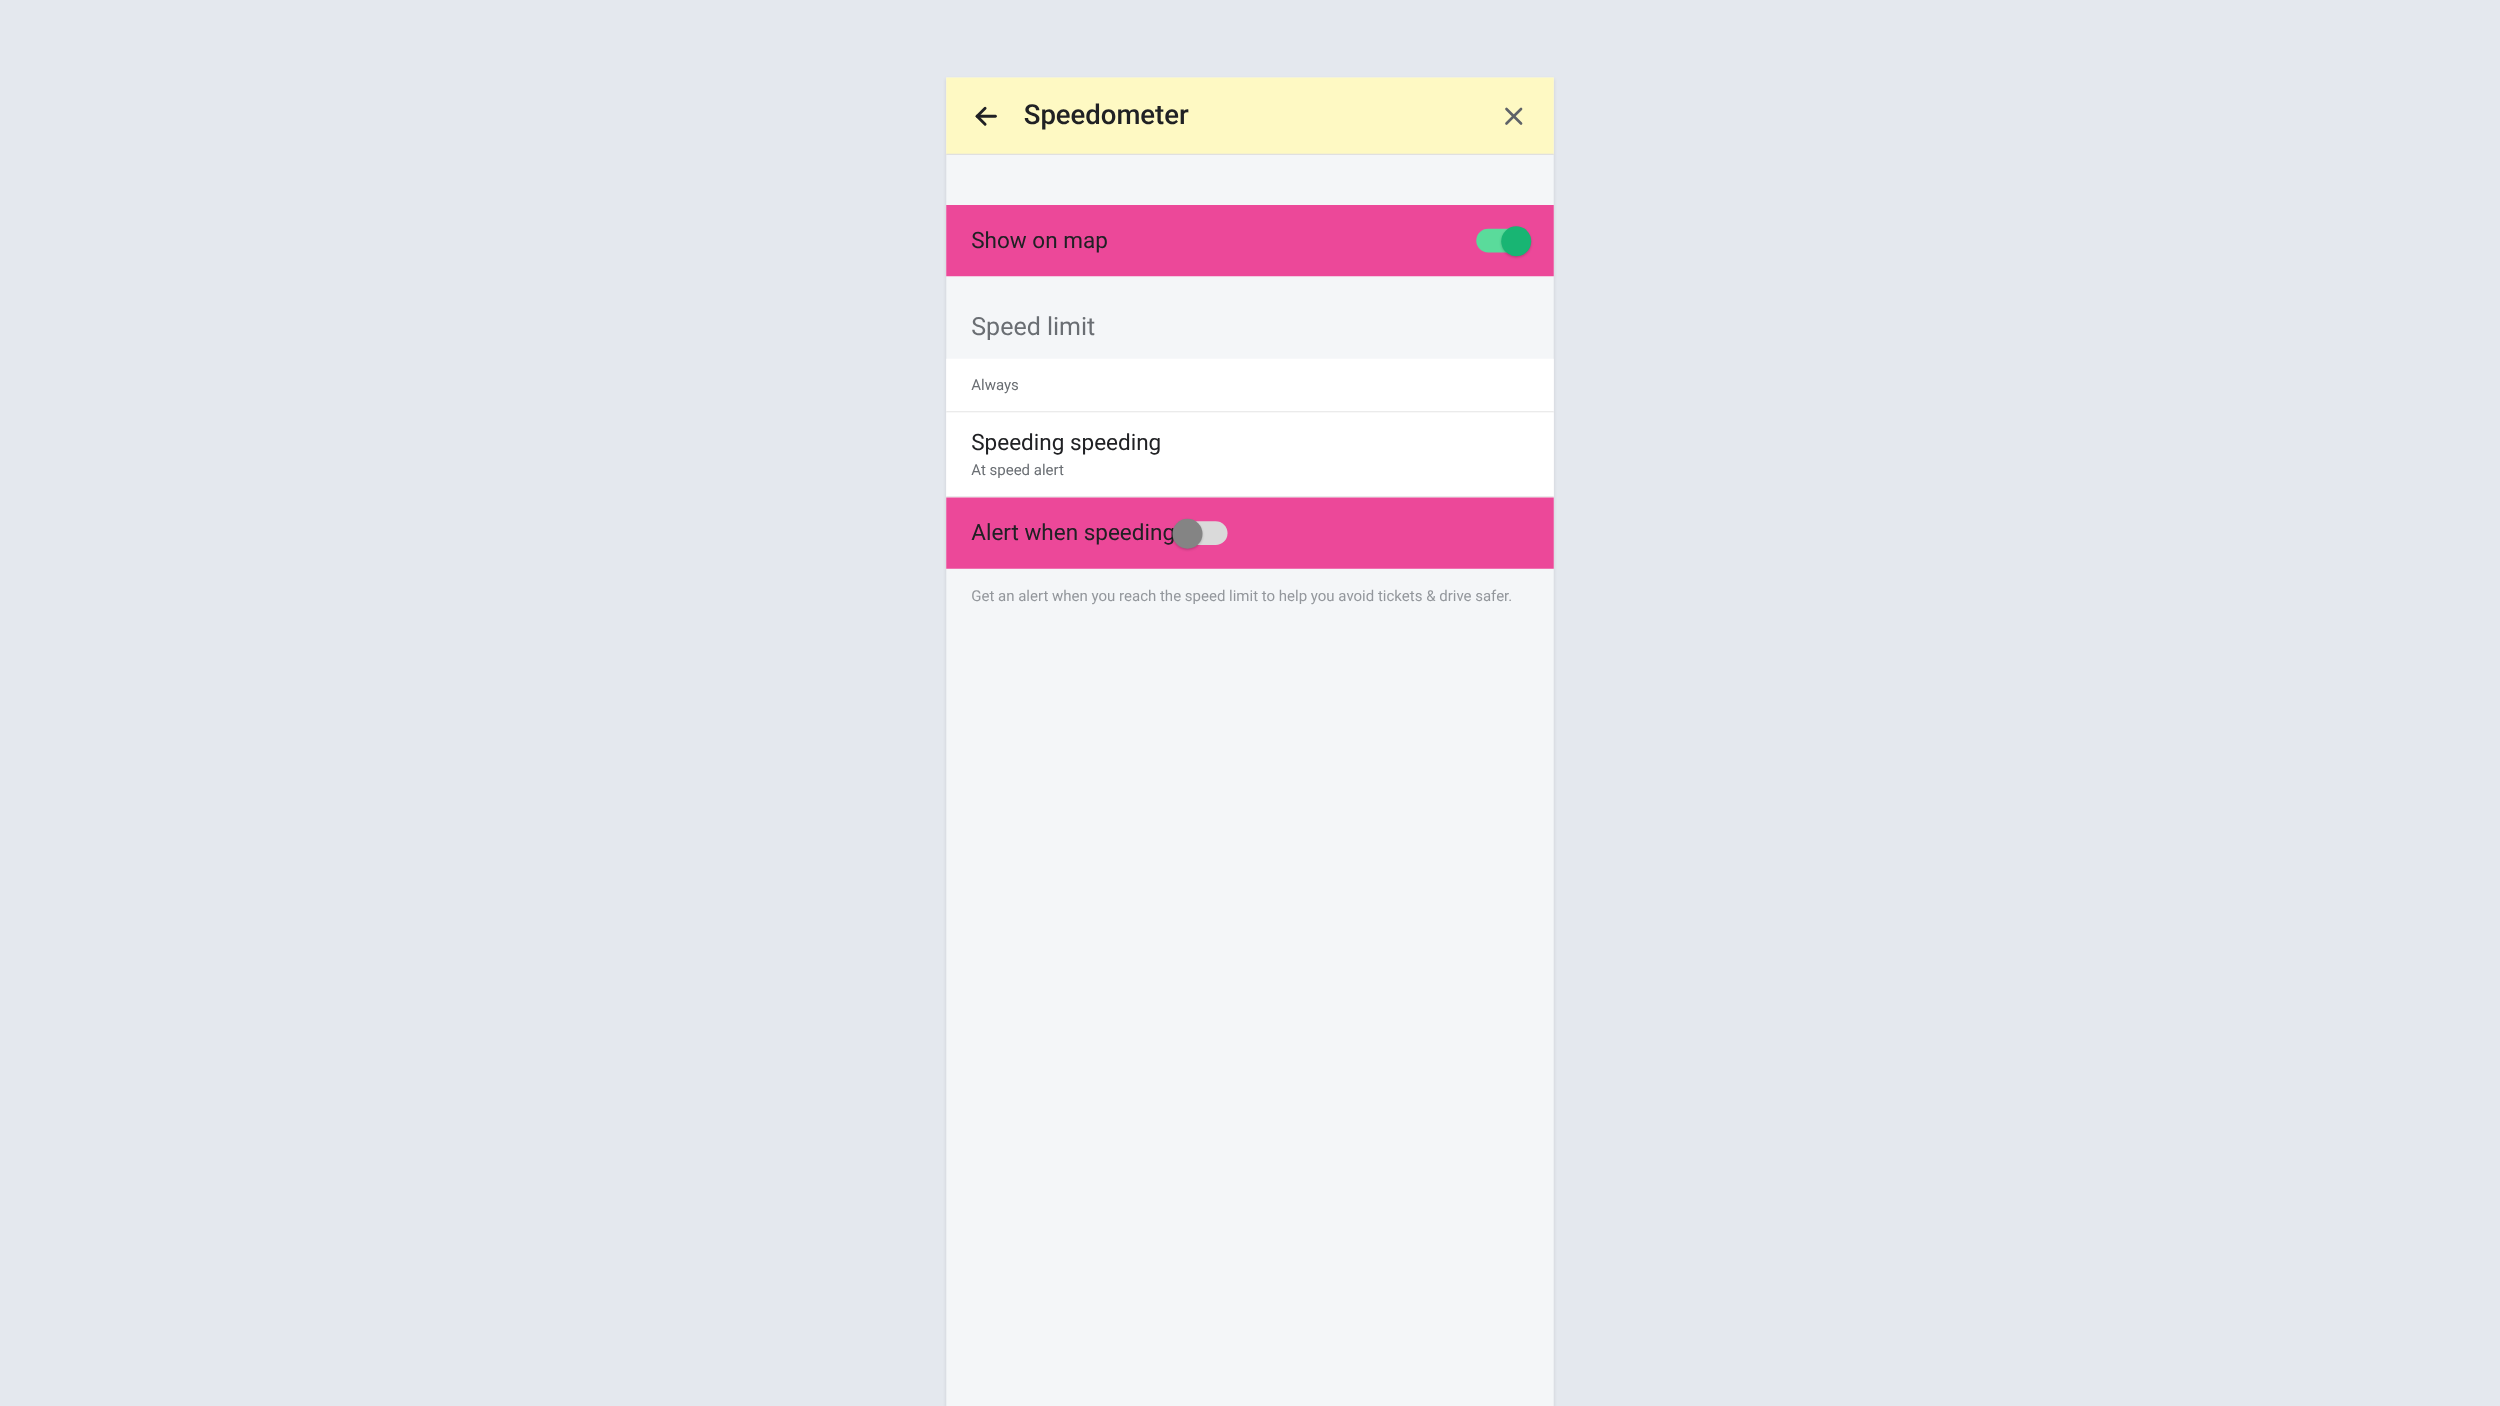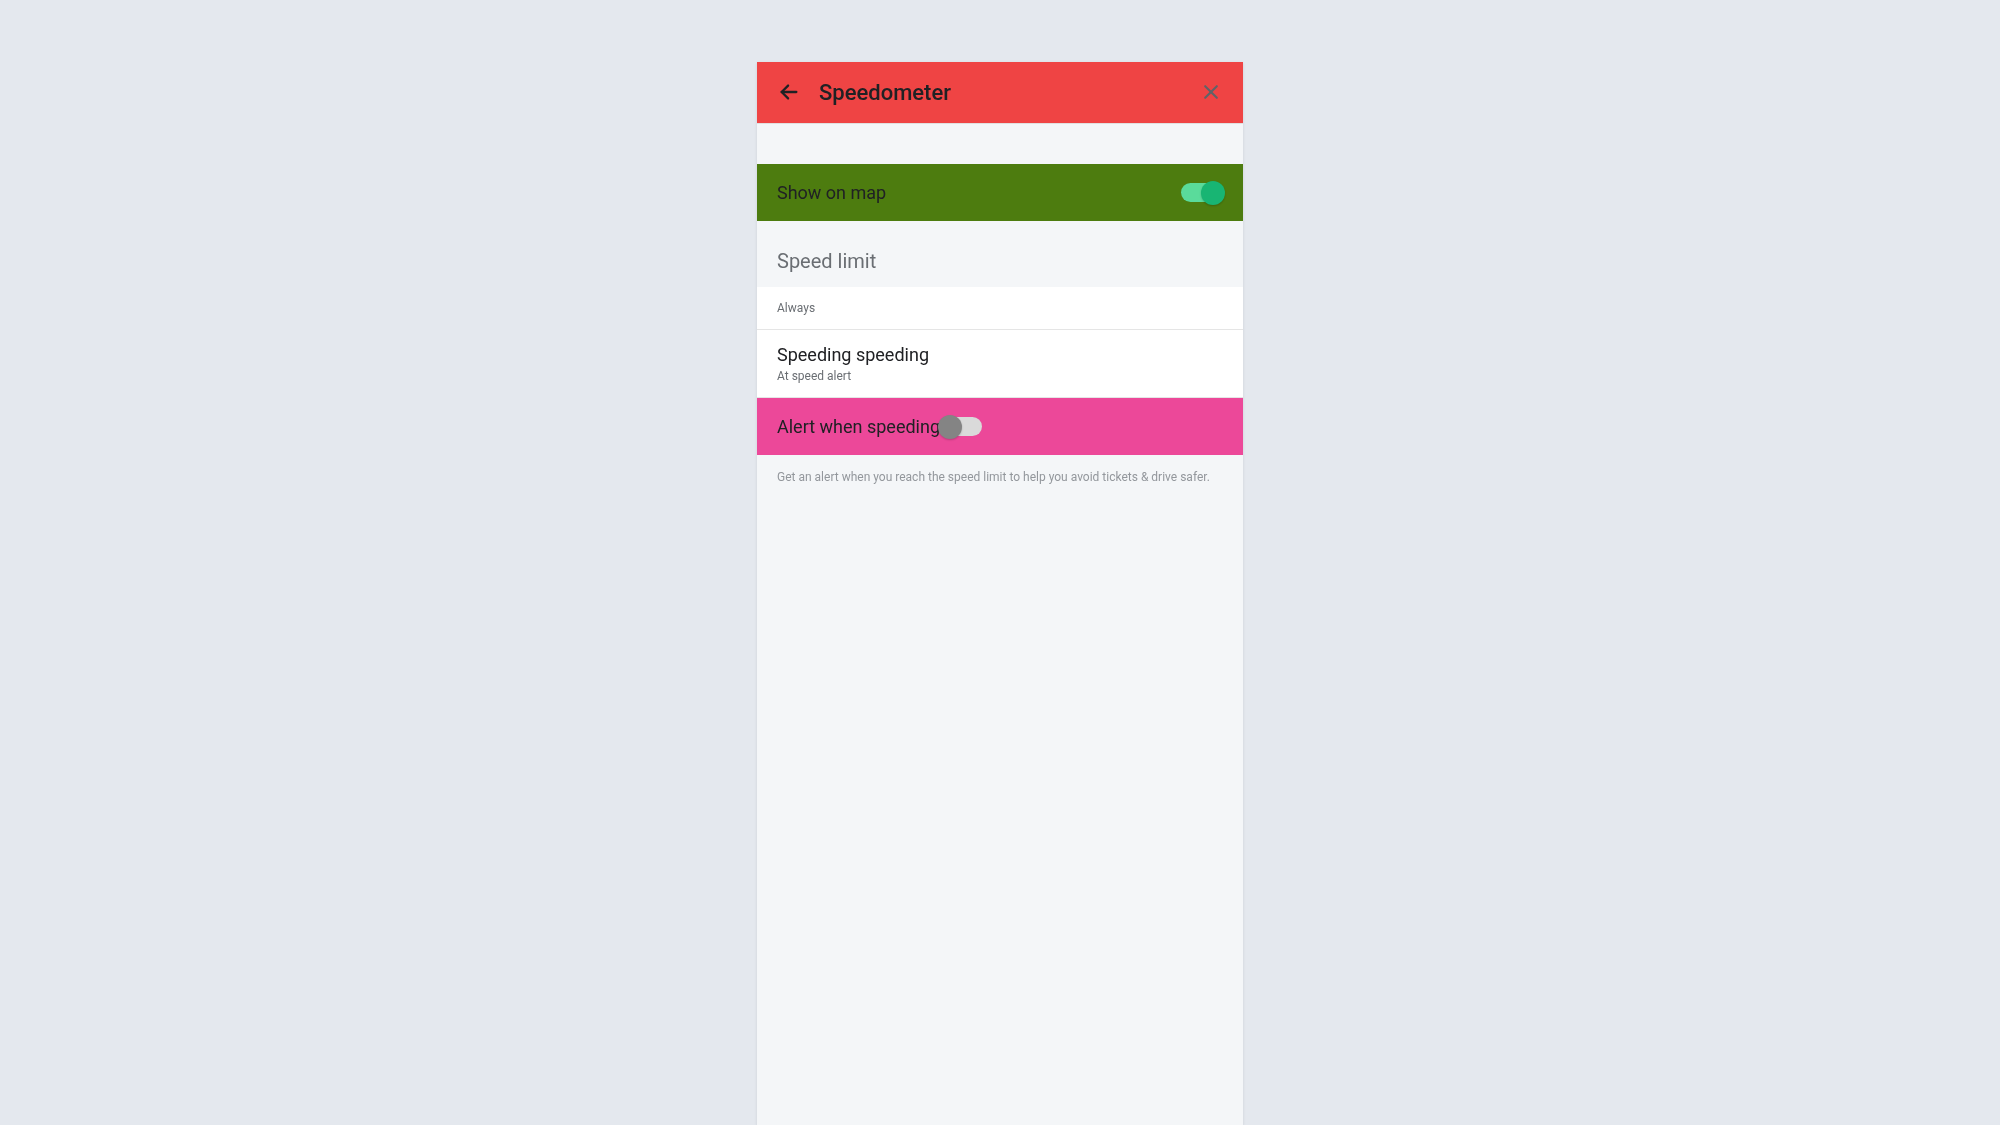--- a/index.html
+++ b/index.html
@@ -15,22 +15,23 @@
       display: flex;
       justify-content: center;
       padding-top: 62px;
     }
     .panel {
       width: 486px;
       background-color: #f4f6f8;
       box-shadow: 0 1px 3px rgba(0,0,0,0.1);
     }
     .header {
-      background-color: #ef4444;
+      background-color: #fef9c3;
       display: flex;
+      align-items: center;
       padding: 18px 20px;
       border-bottom: 1px solid #e0e0e0;
     }
     .back-btn {
       width: 24px;
       height: 24px;
       display: flex;
       align-items: center;
       justify-content: center;
       cursor: pointer;
@@ -47,21 +48,21 @@
       height: 24px;
       display: flex;
       align-items: center;
       justify-content: center;
       cursor: pointer;
     }
     .spacer {
       height: 40px;
     }
     .setting-row {
-      background-color: #4d7c0f;
+      background-color: #ec4899;
       padding: 18px 20px;
       display: flex;
       align-items: center;
       justify-content: space-between;
     }
     .setting-title {
       font-size: 18px;
       font-weight: 400;
       color: #202124;
     }

